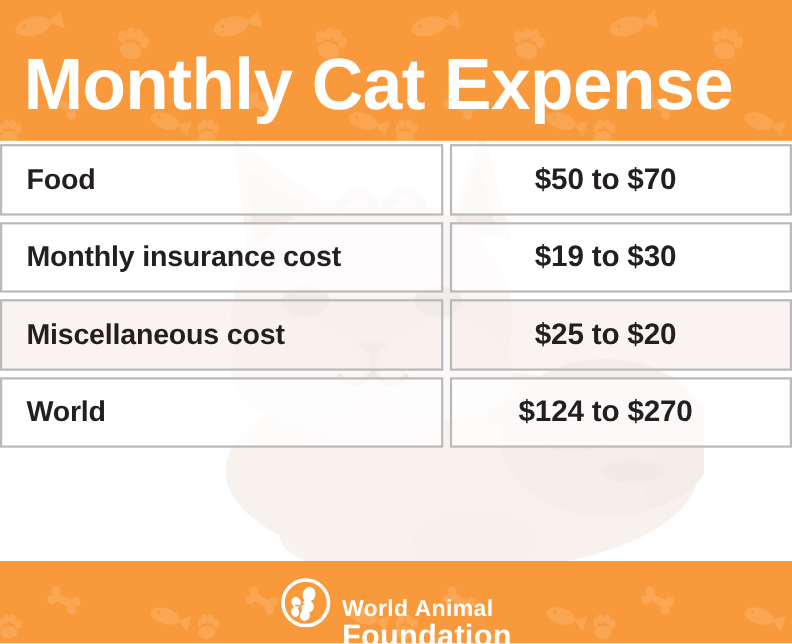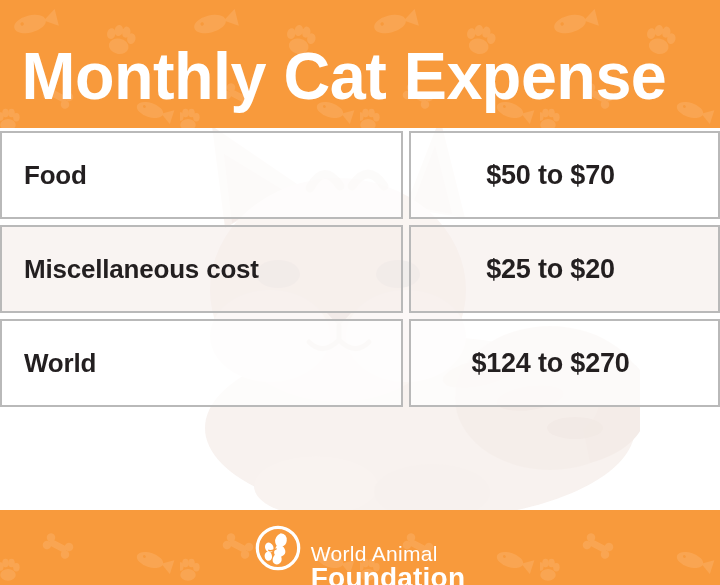--- a/index.html
+++ b/index.html
@@ -139,21 +139,21 @@
     flex: 0 0 auto;
   }
   .logo-text {
     display: flex;
     flex-direction: column;
     line-height: 1.02;
     color: #ffffff;
   }
   .logo-line1 {
     font-size: 21px;
-    font-weight: normal;
+    font-weight: bold;
     letter-spacing: 0.3px;
     margin-top: 40px;
   }
   .logo-line2 {
     font-size: 28px;
     font-weight: bold;
     letter-spacing: 0.2px;
   }
 </style>
 </head>
@@ -246,20 +246,28 @@
       <div class="row">
         <div class="cell cell-label">
           <span class="cell-text">Food</span>
         </div>
         <div class="cell cell-value">
           <span class="cell-text">$50 to $70</span>
         </div>
       </div>
 
 
+      <div class="row">
+        <div class="cell cell-label">
+          <span class="cell-text">Monthly insurance cost</span>
+        </div>
+        <div class="cell cell-value">
+          <span class="cell-text">$19 to $30</span>
+        </div>
+      </div>
 
       <div class="row row-tinted">
         <div class="cell cell-label">
           <span class="cell-text">Miscellaneous cost</span>
         </div>
         <div class="cell cell-value">
           <span class="cell-text">$25 to $20</span>
         </div>
       </div>
 

